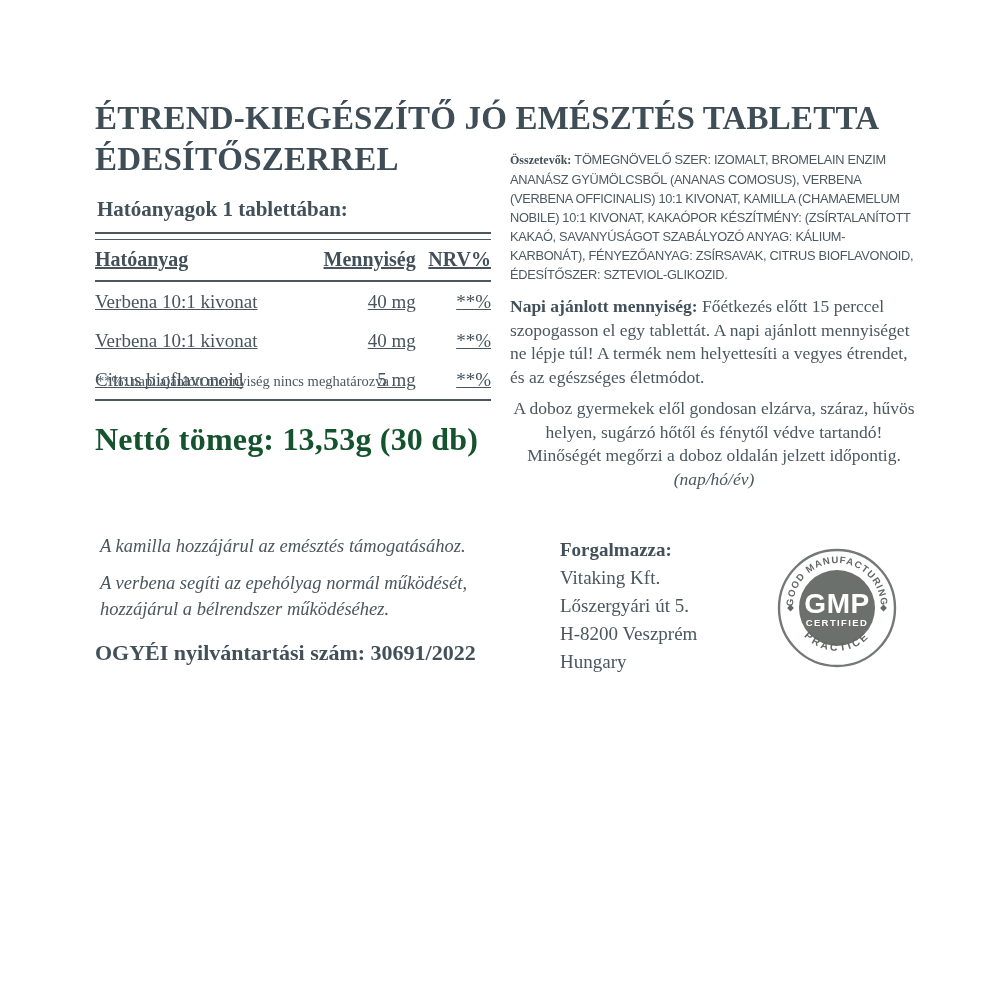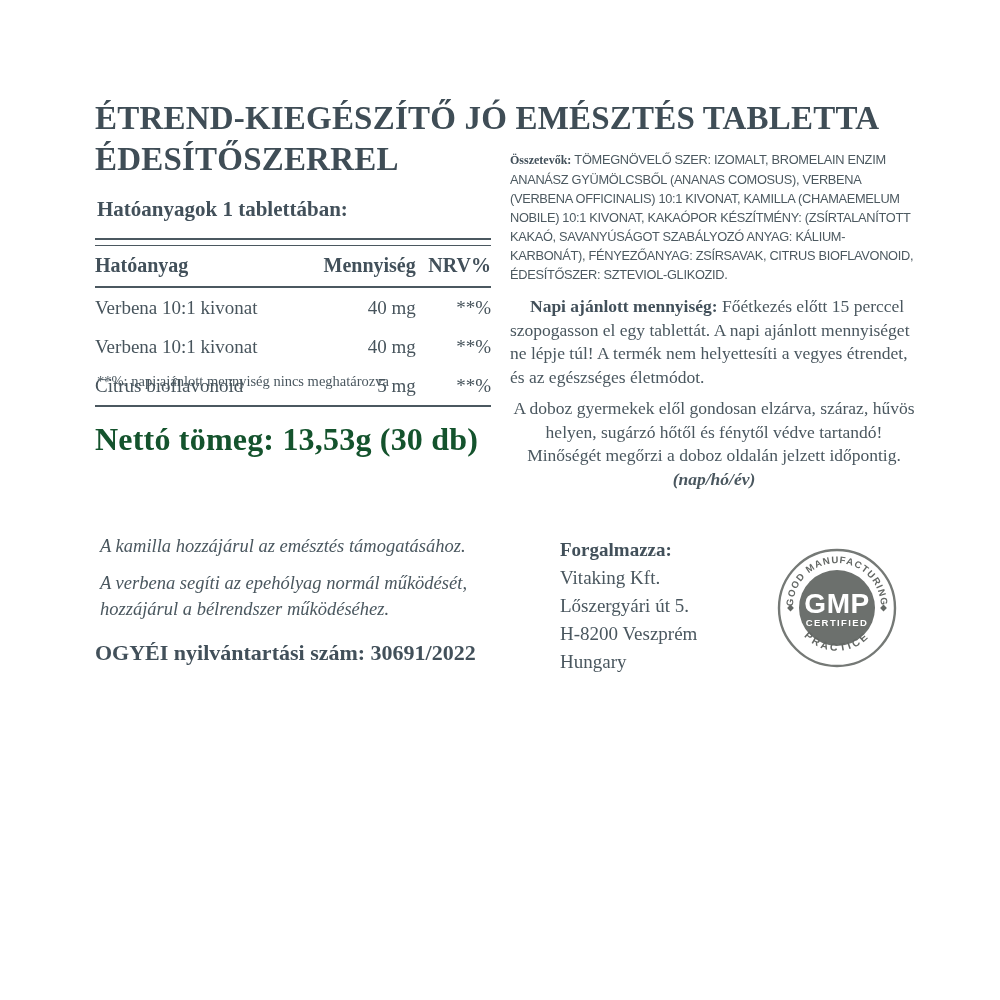--- a/index.html
+++ b/index.html
@@ -15,21 +15,21 @@
     position:absolute;left:95px;top:98px;width:800px;
     font-weight:bold;font-size:33px;line-height:1.24;
     color:#3f4d56;letter-spacing:.2px;
   }
   
   .facts-heading{
     position:absolute;left:97px;top:197px;
     font-weight:bold;font-size:21px;color:#42505a;
   }
   .facts{
-    position:absolute;left:95px;top:238px;width:396px;
+    position:absolute;left:95px;top:232px;width:396px;text-decoration:underline;
   }
   .double-rule{height:5px;border-top:2.5px solid #4b5860;border-bottom:1.3px solid #4b5860;}
   table.facts-table{width:100%;border-collapse:collapse;font-size:19px;color:#47545c;}
   table.facts-table th{
     font-size:20px;font-weight:bold;text-align:left;color:#42505a;
     padding:8px 0 9px 0;border-bottom:2px solid #4b5860;
   }
   table.facts-table th.c, table.facts-table td.c{text-align:right;}
   table.facts-table th.r, table.facts-table td.r{text-align:right;}
   table.facts-table td{padding:9px 0 8px 0;}
@@ -56,26 +56,26 @@
     font-family:"Liberation Sans", sans-serif;color:#4c5960;
   }
   .ingredients .lbl{
     font-family:"Liberation Serif", serif;font-weight:bold;
     font-size:12px;letter-spacing:0;color:#42505a;
   }
   .dosage{
     position:absolute;left:510px;top:295px;width:410px;
     font-size:17.5px;line-height:23.5px;color:#4a575f;
   }
-  .dosage .lbl{font-weight:bold;color:#42505a;margin-left:20px;}
+  .dosage .lbl{font-weight:bold;color:#42505a;}
   .storage{
     position:absolute;left:508px;top:397px;width:412px;
     font-size:17.5px;line-height:23.5px;color:#4a575f;text-align:center;
   }
-  .storage .datefmt{font-style:italic;font-weight:bold;}
+  .storage .datefmt{font-style:italic;}
   .distributor{
     position:absolute;left:560px;top:536px;
     font-size:19px;line-height:28px;color:#4a575f;
   }
   .distributor .lbl{font-weight:bold;color:#42505a;}
   .gmp{position:absolute;left:775px;top:546px;width:124px;height:124px;}
   .gmp svg{display:block;}
   .arc-text{
     font-family:"Liberation Sans", sans-serif;font-weight:bold;
     fill:#636764;

